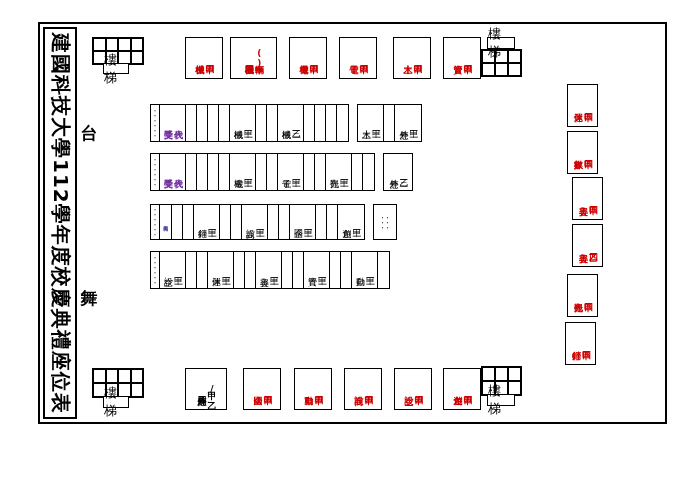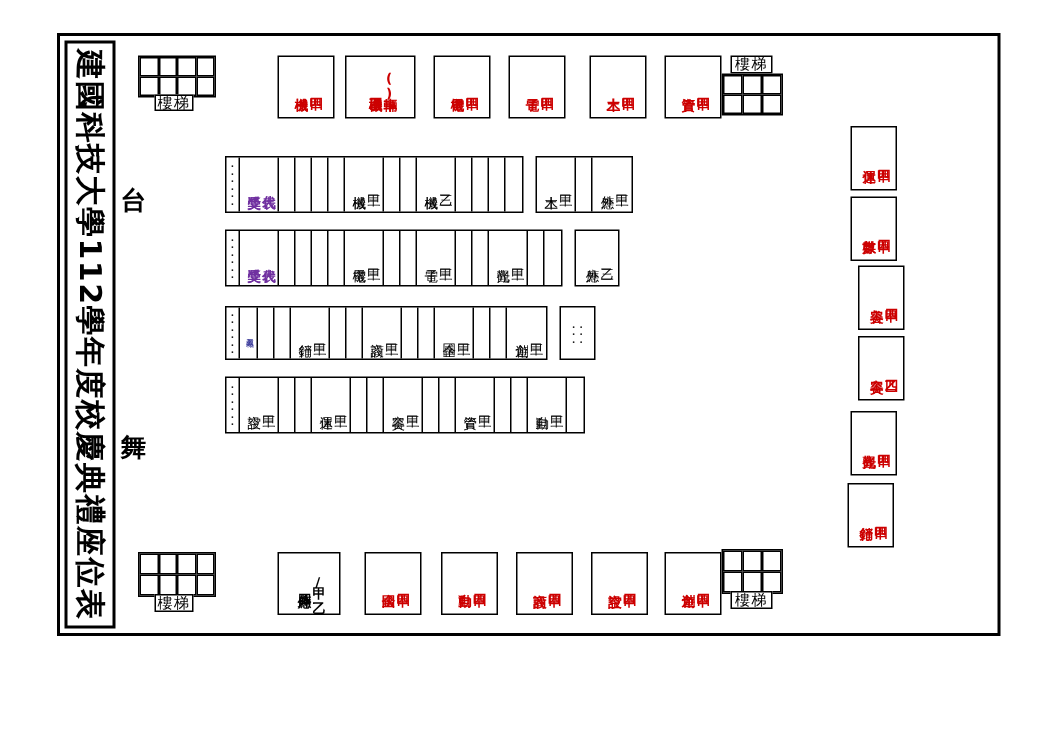--- a/index.html
+++ b/index.html
@@ -12,21 +12,21 @@
   .stage-char { position:absolute; left:80px; width:18px; text-align:center; font-size:17px; font-weight:700; }
   .dept-box { position:absolute; border:1px solid #000; background:#fff; display:flex; align-items:center; justify-content:center; }
   .vtext { writing-mode:vertical-lr; text-orientation:upright; white-space:pre; font-size:9px; line-height:1.1; font-weight:700; text-align:center; }
   .row-seg { position:absolute; display:flex; align-items:stretch; border:1px solid #000; background:#fff; }
   .seat-cell { flex:0 0 auto; display:flex; align-items:center; justify-content:center; border-right:1px solid #000; height:100%; }
   .seat-cell:last-child { border-right:none; }
   .seat-cell .vtext { font-weight:400; }
   .strip-text { writing-mode:vertical-lr; text-orientation:upright; white-space:pre; line-height:1.25; letter-spacing:0; }
   .stair-grid { position:absolute; display:grid; border:1px solid #000; background:#fff; }
   .stair-cell { border:0.6px solid #000; }
-  .stairs-label { position:absolute; border:1px solid #000; background:#fff; display:flex; align-items:center; justify-content:center; font-size:10px; letter-spacing:1px; }
+  .stairs-label { position:absolute; border:1px solid #000; background:#fff; display:flex; align-items:center; justify-content:center; font-size:13px; letter-spacing:1px; }
 </style>
 </head>
 <body>
 
 <div id="sheet">
   <div class="outer-border"></div>
 
   <div class="title-box">
     <span class="title-text">建國科技大學112學年度校慶典禮座位表</span>
   </div>

